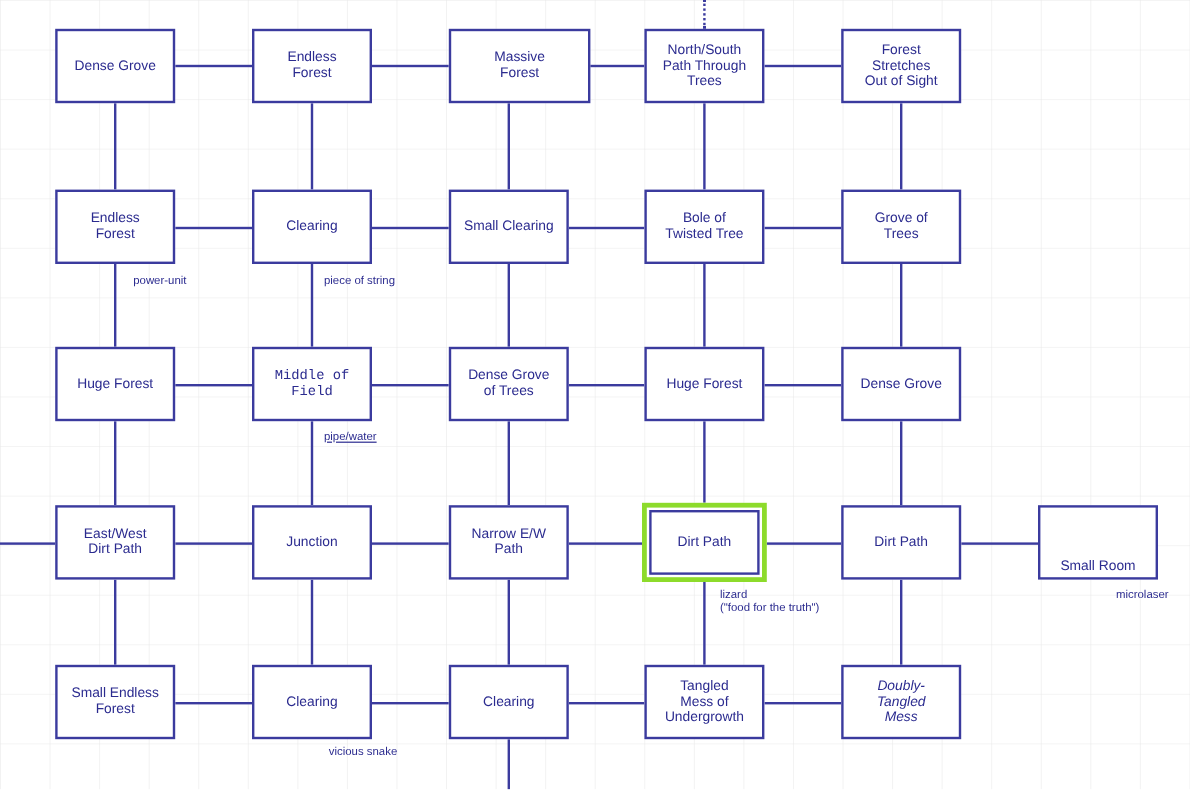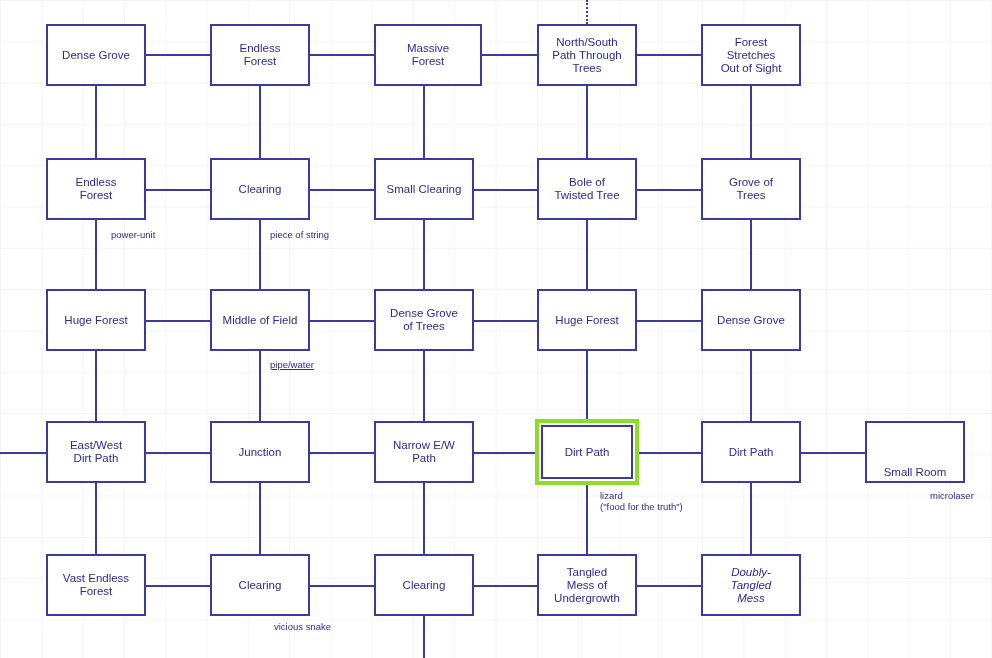--- a/index.html
+++ b/index.html
@@ -137,21 +137,21 @@
       <div class="edge dotted-v" style="left: 586px; top: 0px; height: 24px; border-left-color: rgb(59, 59, 158);"></div>
     </div>
   <div id="nodes-layer">
       <div class="node" style="left: 46px; top: 24px; width: 100px; height: 62px; border-color: rgb(59, 59, 158);">
         <span class="node-label" style="color: rgb(43, 43, 143);">Dense Grove</span>
       </div>
       <div class="node" style="left: 210px; top: 24px; width: 100px; height: 62px; border-color: rgb(59, 59, 158);">
         <span class="node-label" style="color: rgb(43, 43, 143);">Endless
 Forest</span>
       </div>
-      <div class="node" style="left: 374px; top: 24px; width: 108px; height: 62px; border-color: rgb(59, 59, 158);">
+      <div class="node" style="left: 374px; top: 24px; width: 118px; height: 62px; border-color: rgb(59, 59, 158);">
         <span class="node-label" style="color: rgb(43, 43, 143);">Massive
 Forest</span>
       </div>
       <div class="node" style="left: 537px; top: 24px; width: 100px; height: 62px; border-color: rgb(59, 59, 158);">
         <span class="node-label" style="color: rgb(43, 43, 143);">North/South
 Path Through
 Trees</span>
       </div>
       <div class="node" style="left: 701px; top: 24px; width: 100px; height: 62px; border-color: rgb(59, 59, 158);">
         <span class="node-label" style="color: rgb(43, 43, 143);">Forest
@@ -173,21 +173,21 @@
 Twisted Tree</span>
       </div>
       <div class="node" style="left: 701px; top: 158px; width: 100px; height: 62px; border-color: rgb(59, 59, 158);">
         <span class="node-label" style="color: rgb(43, 43, 143);">Grove of
 Trees</span>
       </div>
       <div class="node" style="left: 46px; top: 289px; width: 100px; height: 62px; border-color: rgb(59, 59, 158);">
         <span class="node-label" style="color: rgb(43, 43, 143);">Huge Forest</span>
       </div>
       <div class="node" style="left: 210px; top: 289px; width: 100px; height: 62px; border-color: rgb(59, 59, 158);">
-        <span class="node-label" style="color: rgb(43, 43, 143);">Middle of Field</span>
+        <span class="node-label" style="color: rgb(43, 43, 143); font-family: Liberation Mono, monospace;">Middle of Field</span>
       </div>
       <div class="node" style="left: 374px; top: 289px; width: 100px; height: 62px; border-color: rgb(59, 59, 158);">
         <span class="node-label" style="color: rgb(43, 43, 143);">Dense Grove
 of Trees</span>
       </div>
       <div class="node" style="left: 537px; top: 289px; width: 100px; height: 62px; border-color: rgb(59, 59, 158);">
         <span class="node-label" style="color: rgb(43, 43, 143);">Huge Forest</span>
       </div>
       <div class="node" style="left: 701px; top: 289px; width: 100px; height: 62px; border-color: rgb(59, 59, 158);">
         <span class="node-label" style="color: rgb(43, 43, 143);">Dense Grove</span>
@@ -207,21 +207,21 @@
         <span class="inner-box" style="border-color: rgb(59, 59, 158);"></span>
         <span class="node-label" style="color: rgb(43, 43, 143);">Dirt Path</span>
       </div>
       <div class="node" style="left: 701px; top: 421px; width: 100px; height: 62px; border-color: rgb(59, 59, 158);">
         <span class="node-label" style="color: rgb(43, 43, 143);">Dirt Path</span>
       </div>
       <div class="node" style="left: 865px; top: 421px; width: 100px; height: 62px; border-color: rgb(59, 59, 158); align-items: flex-end;">
         <span class="node-label" style="color: rgb(43, 43, 143);">Small Room</span>
       </div>
       <div class="node" style="left: 46px; top: 554px; width: 100px; height: 62px; border-color: rgb(59, 59, 158);">
-        <span class="node-label" style="color: rgb(43, 43, 143);">Vast Endless
+        <span class="node-label" style="color: rgb(43, 43, 143);">Small Endless
 Forest</span>
       </div>
       <div class="node" style="left: 210px; top: 554px; width: 100px; height: 62px; border-color: rgb(59, 59, 158);">
         <span class="node-label" style="color: rgb(43, 43, 143);">Clearing</span>
       </div>
       <div class="node" style="left: 374px; top: 554px; width: 100px; height: 62px; border-color: rgb(59, 59, 158);">
         <span class="node-label" style="color: rgb(43, 43, 143);">Clearing</span>
       </div>
       <div class="node" style="left: 537px; top: 554px; width: 100px; height: 62px; border-color: rgb(59, 59, 158);">
         <span class="node-label" style="color: rgb(43, 43, 143);">Tangled

